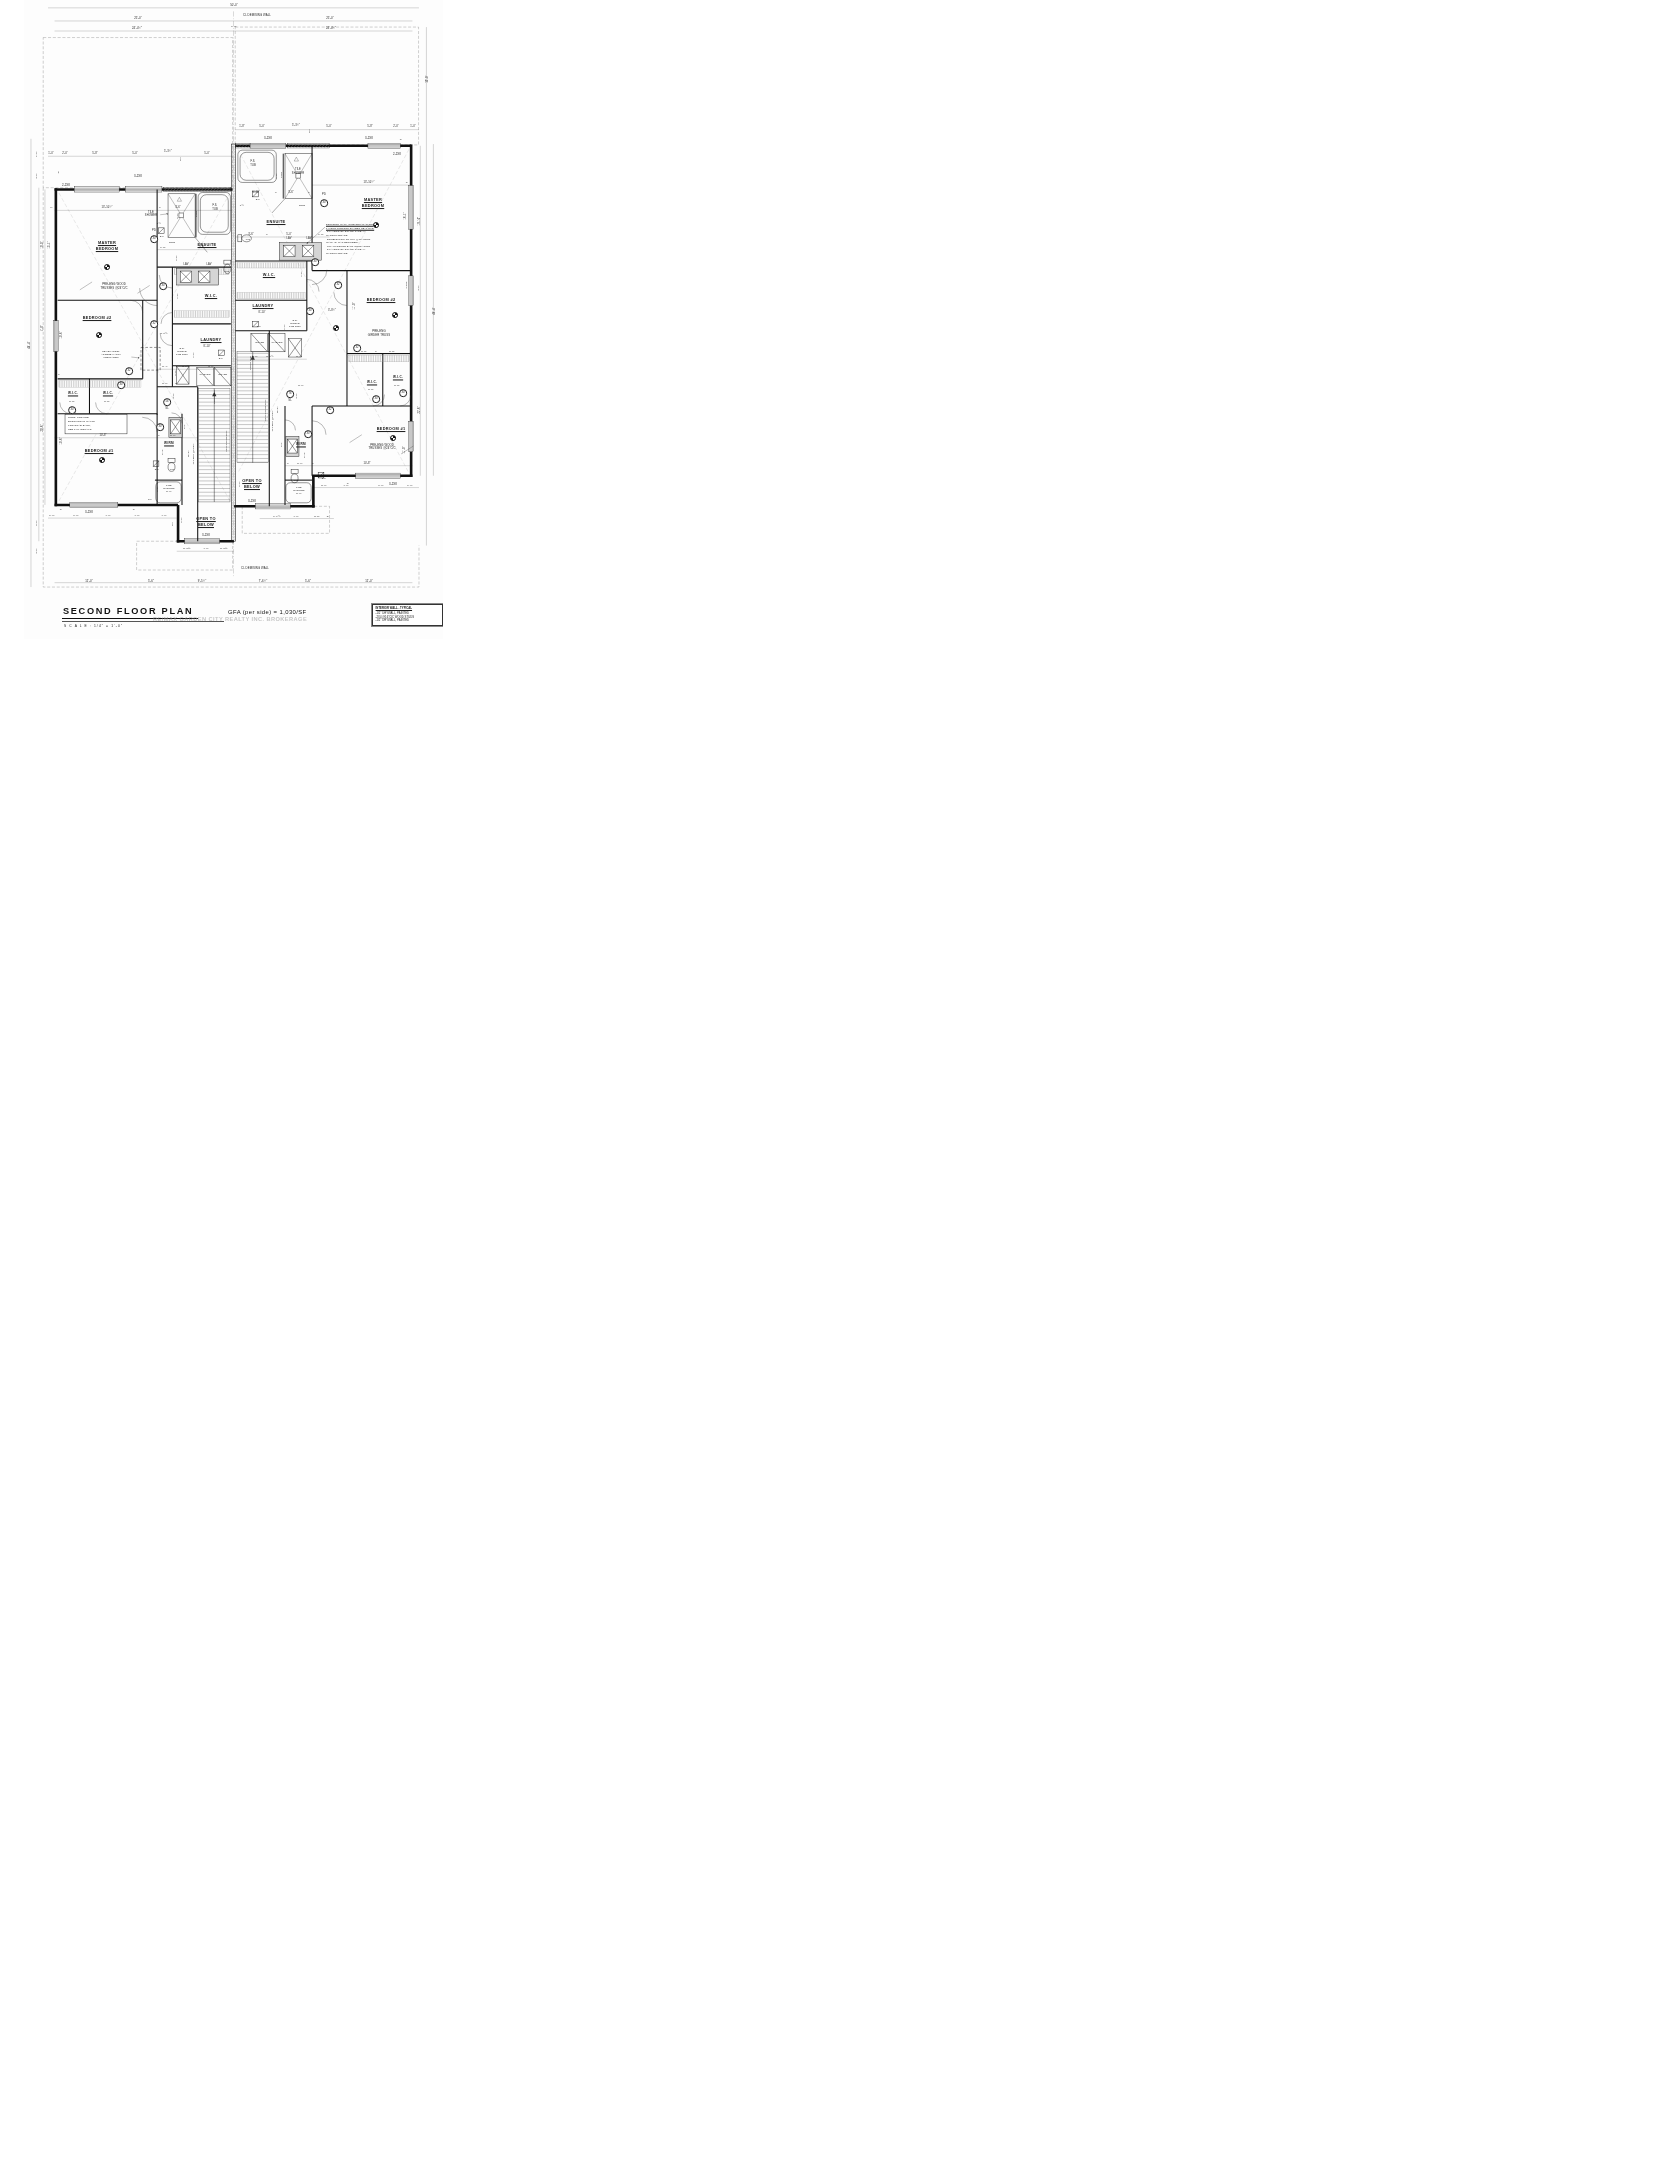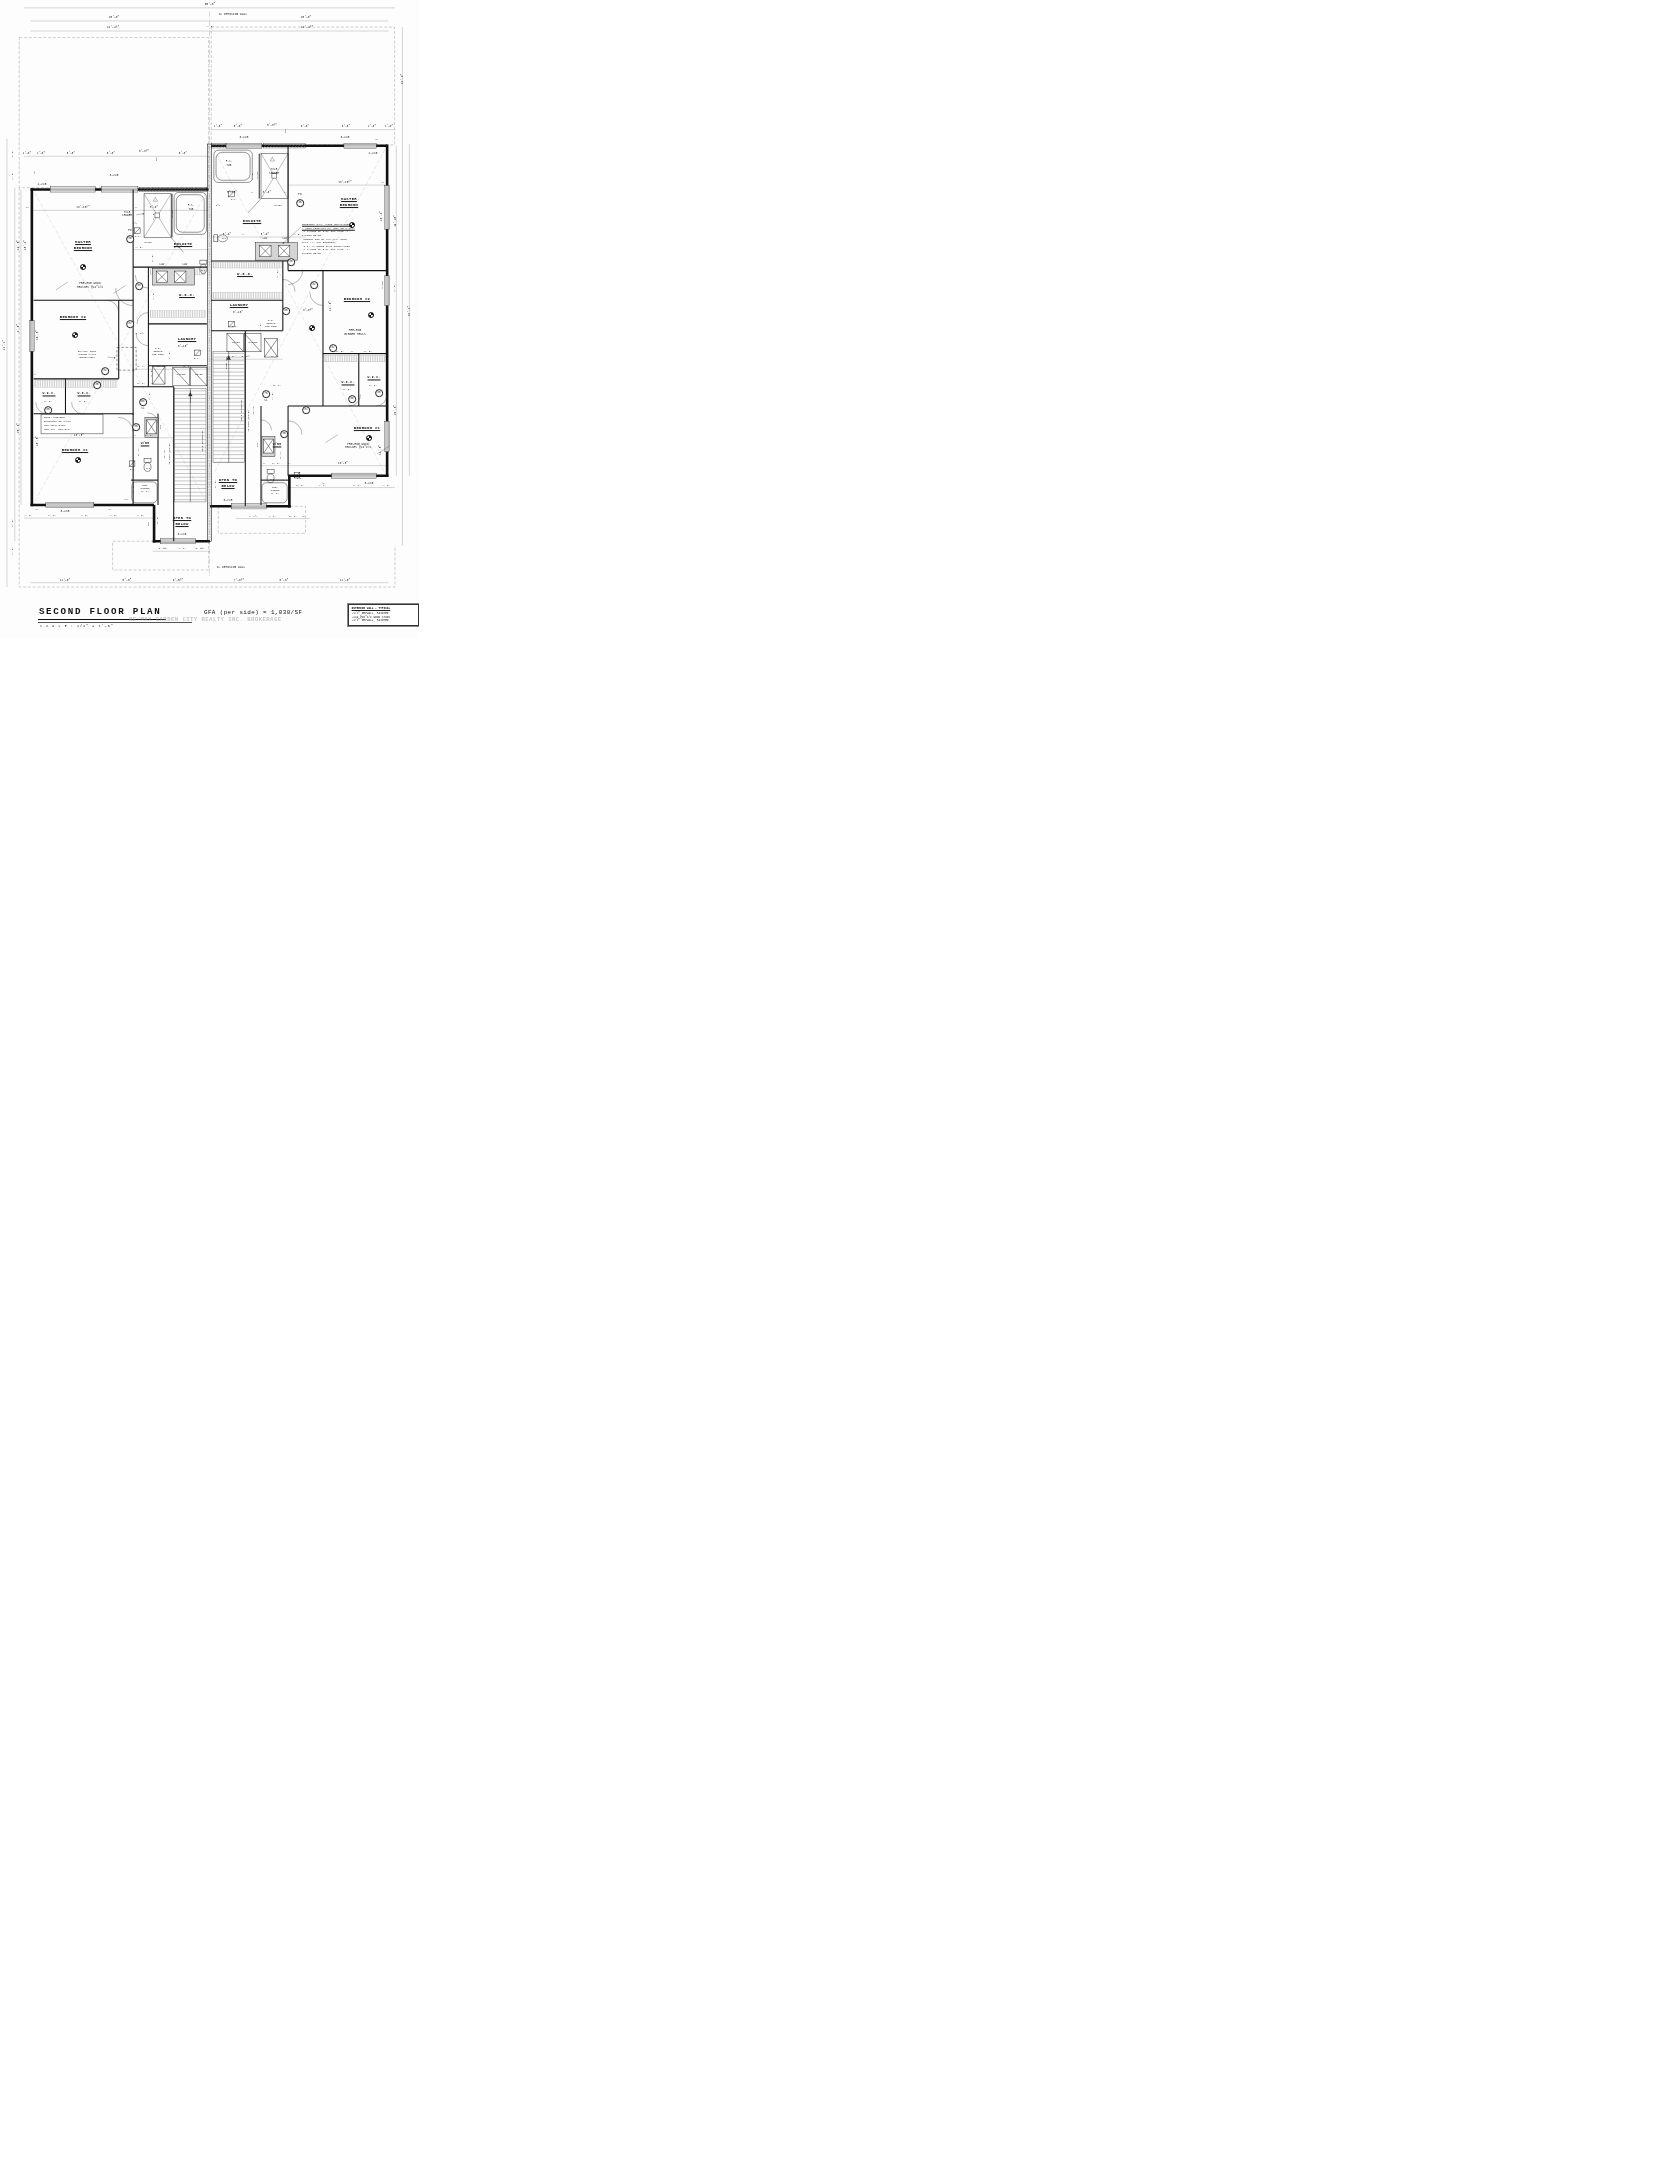--- a/index.html
+++ b/index.html
@@ -1,17 +1,17 @@
 <!DOCTYPE html>
 <html style="font-size:7px"><head>
 <meta charset="utf-8">
 <style>
   html,body{margin:0;padding:0;background:#fff;}
   #sheet{position:relative;width:419px;height:639px;background:#fdfdfd;overflow:hidden;
-         font-family:Liberation Mono, monospace;color:#1a1a1a;}
+         font-family:Liberation Sans, sans-serif;color:#1a1a1a;margin-left:24px;}
   #plan-svg{position:absolute;left:0;top:0;}
   #labels{position:absolute;left:0;top:0;width:419px;height:639px;}
   .lab{position:absolute;transform:translate(-50%,-50%);white-space:nowrap;font-size:2.8px;
        color:#1a1a1a;line-height:1;letter-spacing:0.1px;}
   .room{font-size:3.9px;font-weight:600;text-decoration:underline;letter-spacing:0.3px;}
   .tag{width:5.7px;height:5.7px;border:0.4px solid #222;border-radius:50%;background:#fff;
        display:flex;align-items:center;justify-content:center;font-size:2.6px;}
   .det{width:3.9px;height:3.9px;border-radius:50%;border:0.4px solid #111;
        background:conic-gradient(#111 0 25%, #fff 25% 50%, #111 50% 75%, #fff 75%);}
   .notel{transform:translate(0,-50%);}

